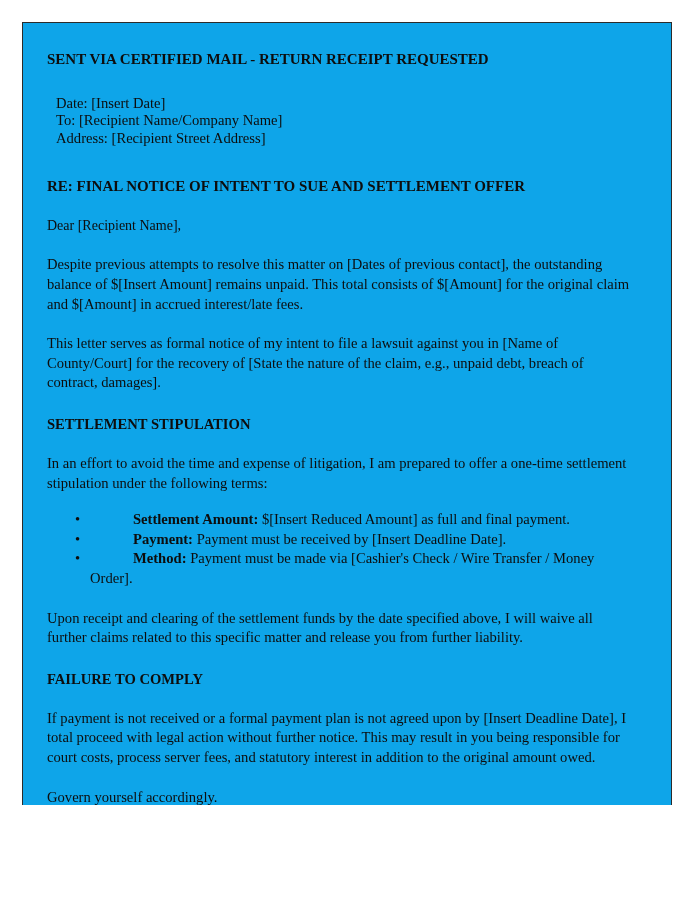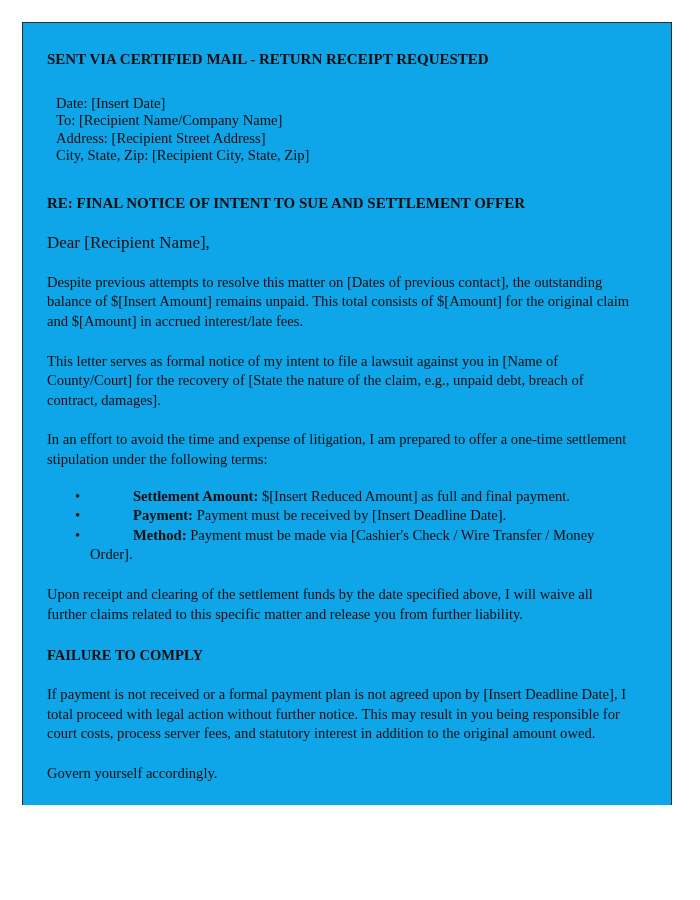--- a/index.html
+++ b/index.html
@@ -74,21 +74,21 @@
     margin: 0;
     padding-top: 20px;
     font-size: 14.6px;
     line-height: 19.6px;
     text-align: left;
   }
 
   p.salutation {
     margin: 0;
     padding-top: 20px;
-    font-size: 17px;
+    font-size: 14px;
     line-height: 19.6px;
   }
 
   ul.terms {
     margin: 0;
     padding: 17px 0 0 0;
     list-style: none;
   }
   ul.terms li {
     position: relative;
@@ -114,31 +114,31 @@
 
 <div id="page">
   <div id="content">
 
     <div class="h-top">SENT VIA CERTIFIED MAIL - RETURN RECEIPT REQUESTED</div>
 
     <div class="addr-block">
       <div>Date: [Insert Date]</div>
       <div>To: [Recipient Name/Company Name]</div>
       <div>Address: [Recipient Street Address]</div>
-      <div>City, State, Zip: [Recipient City, State, Zip]</div>
     </div>
 
     <div class="h-sec">RE: FINAL NOTICE OF INTENT TO SUE AND SETTLEMENT OFFER</div>
 
     <p class="salutation">Dear [Recipient Name],</p>
 
     <p class="para">Despite previous attempts to resolve this matter on [Dates of previous contact], the outstanding balance of $[Insert Amount] remains unpaid. This total consists of $[Amount] for the original claim and $[Amount] in accrued interest/late fees.</p>
 
     <p class="para">This letter serves as formal notice of my intent to file a lawsuit against you in [Name of County/Court] for the recovery of [State the nature of the claim, e.g., unpaid debt, breach of contract, damages].</p>
 
+    <div class="h-sub">SETTLEMENT STIPULATION</div>
 
     <p class="para">In an effort to avoid the time and expense of litigation, I am prepared to offer a one-time settlement stipulation under the following terms:</p>
 
     <ul class="terms">
       <li>
         <span class="bullet">•</span>
         <span class="term-label">Settlement Amount:</span><span> $[Insert Reduced Amount] as full and final payment.</span>
       </li>
       <li>
         <span class="bullet">•</span>

